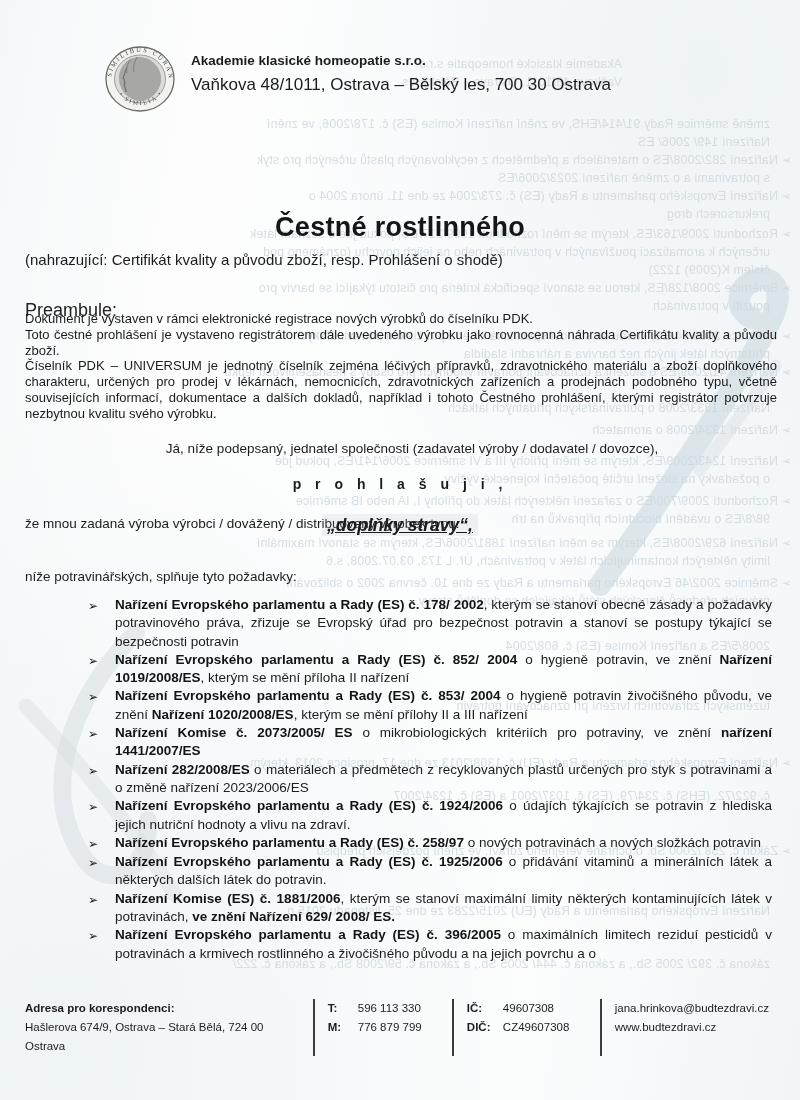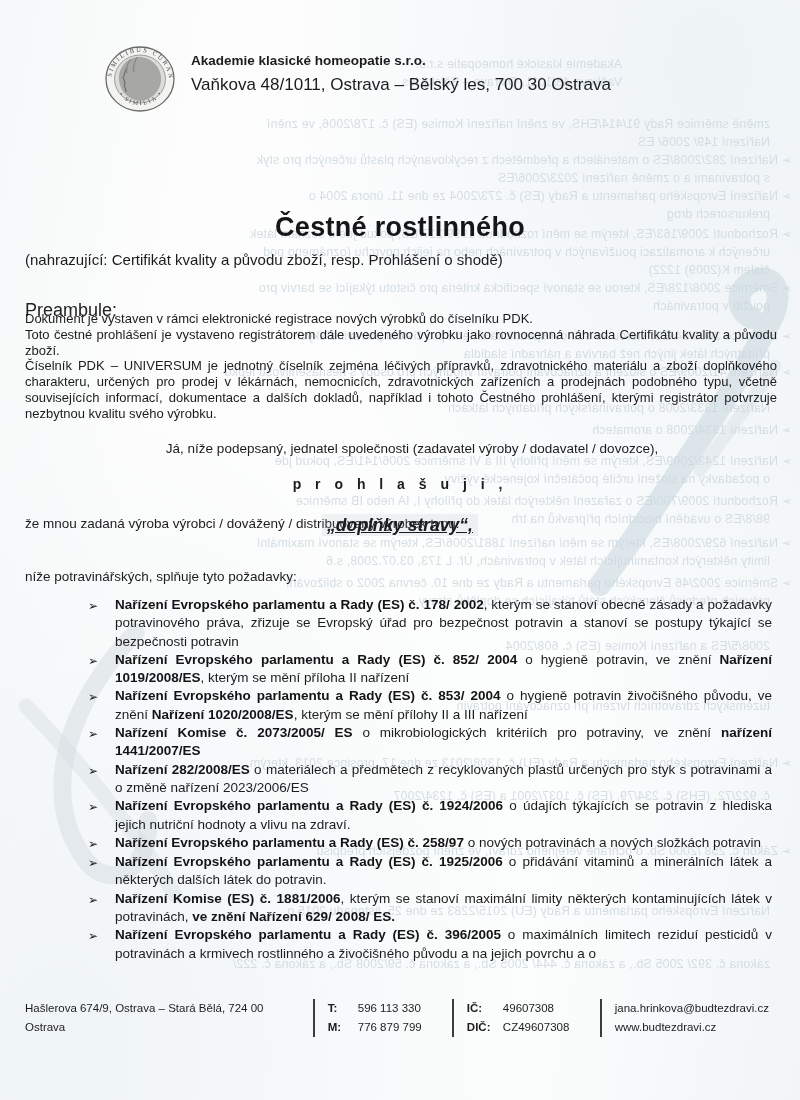--- a/index.html
+++ b/index.html
@@ -187,20 +187,21 @@
           <span class="req-text"><span class="b">Nařízení Komise (ES) č. 1881/2006</span><span>, kterým se stanoví maximální limity některých kontaminujících látek v potravinách, </span><span class="b">ve znění Nařízení 629/ 2008/ ES.</span></span>
         </div>
         <div class="req">
           <span class="marker">➢</span>
           <span class="req-text"><span class="b">Nařízení Evropského parlamentu a Rady (ES) č. 396/2005</span><span> o maximálních limitech reziduí pesticidů v potravinách a krmivech rostlinného a živočišného původu a na jejich povrchu a o</span></span>
         </div>
       </div>
 
     <div class="footer">
       <div class="f-col f1">
+        <div class="f-bold">Adresa pro korespondenci:</div>
         <div>Hašlerova 674/9, Ostrava – Stará Bělá, 724 00 Ostrava</div>
       </div>
       <div class="f-col f2">
         <div class="kv">
           <span class="k">T:</span>
           <span>596 113 330</span>
         </div>
         <div class="kv">
           <span class="k">M:</span>
           <span>776 879 799</span>

